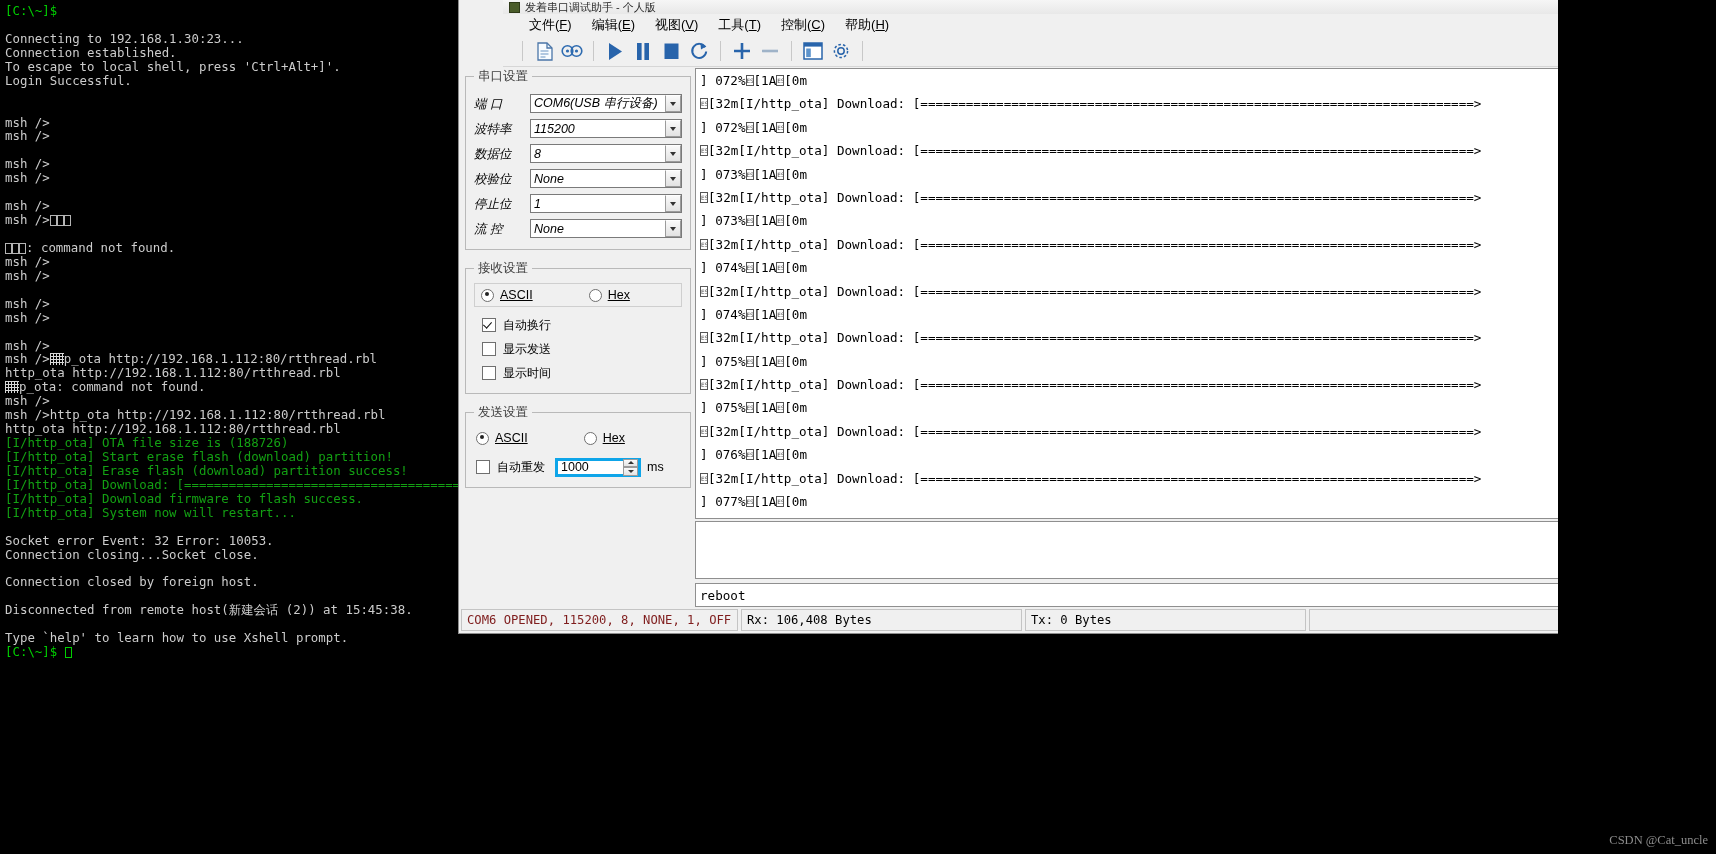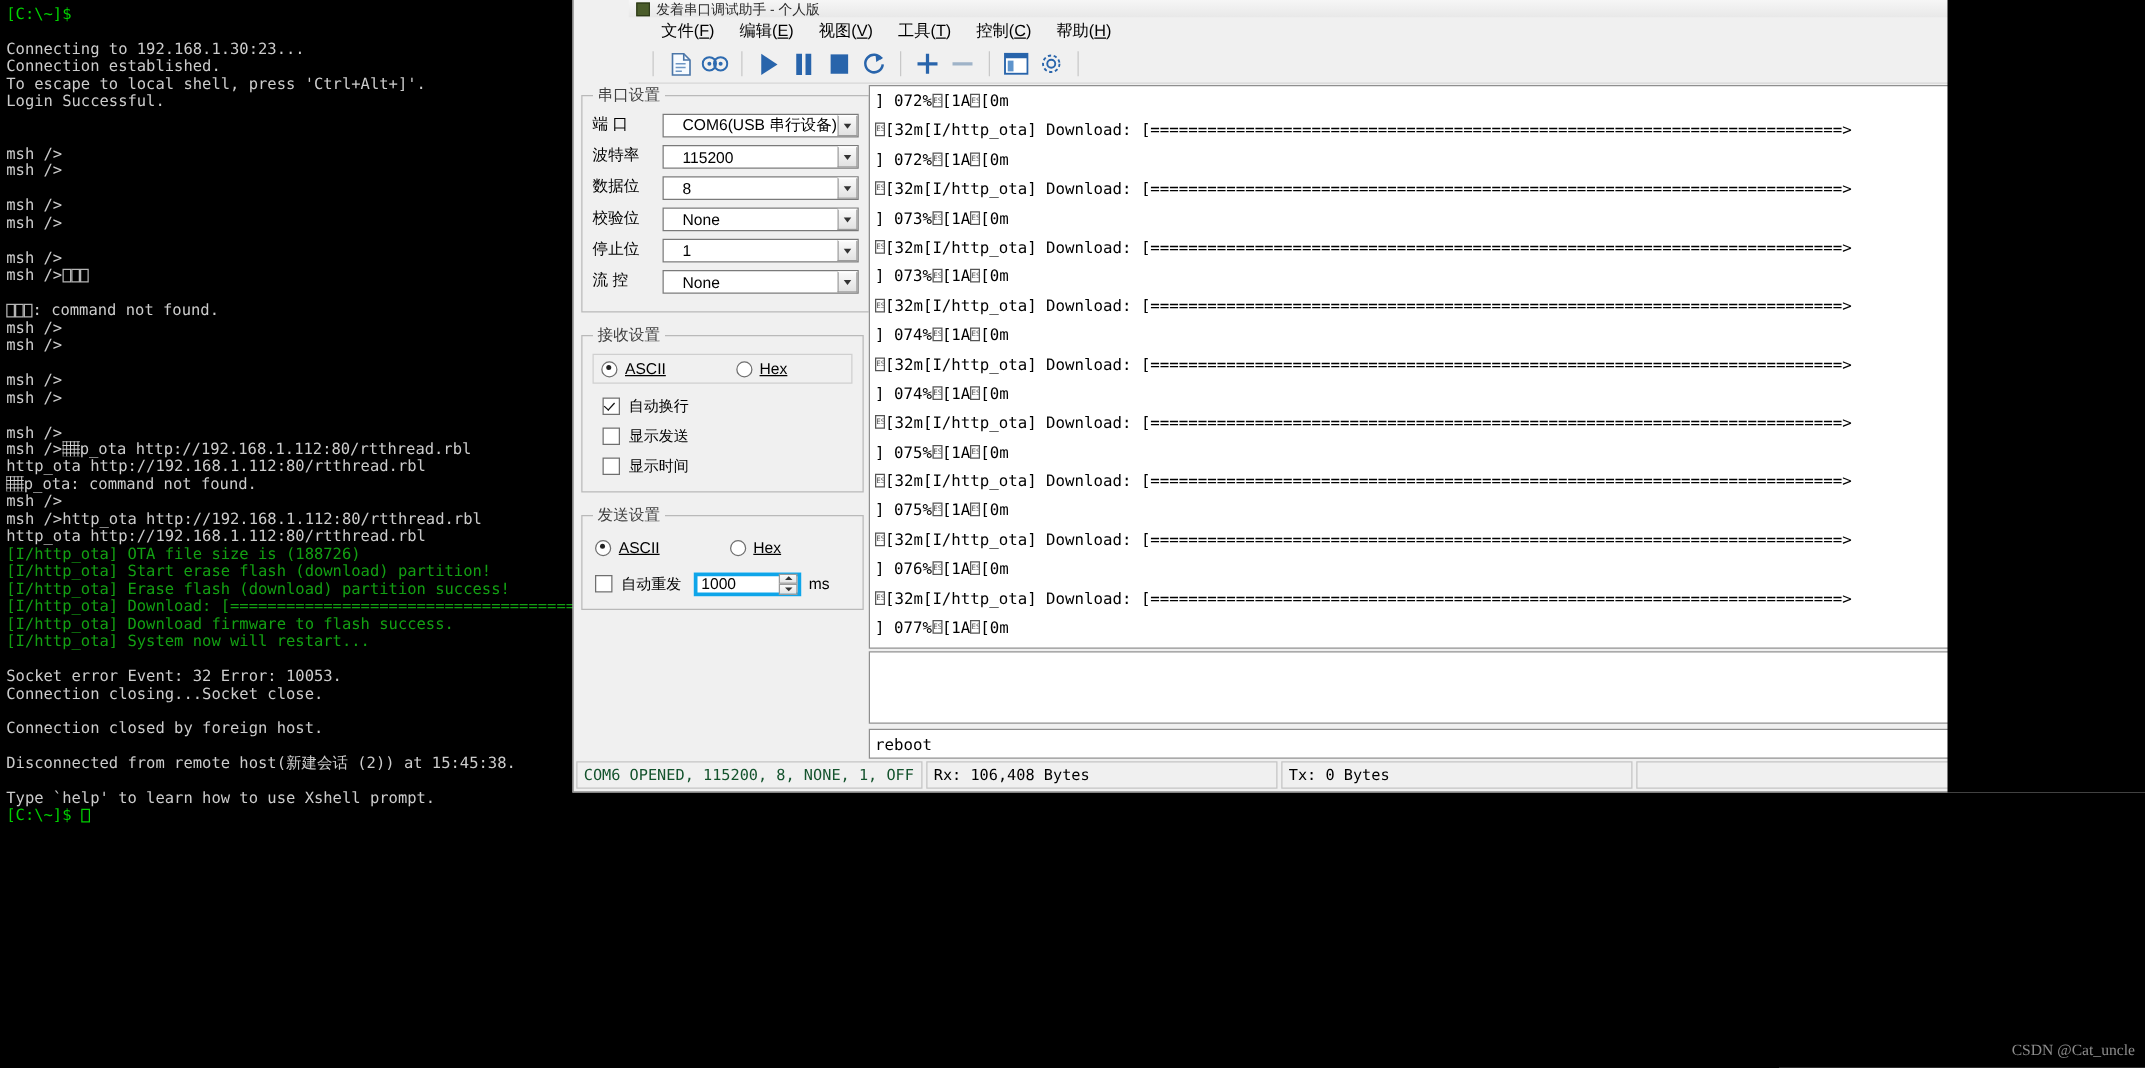--- a/index.html
+++ b/index.html
@@ -142,23 +142,24 @@
     padding: 6px 8px 8px 8px;
     background: #f0f0f0;
   }
   fieldset.grp legend {
     font-size: 12.5px;
     padding: 0 4px;
     color: #404040;
   }
   .row {
     display: flex;
-    align-items: flex-start;
+    align-items: flex-end;
     height: 22px;
     margin-bottom: 3px;
+    font-style: italic;
   }
   .row .lbl {
     width: 56px;
     font-size: 12.5px;
     white-space: nowrap;
   }
   .combo {
     flex: 1;
     height: 19px;
     background: #fff;
@@ -168,21 +169,20 @@
     position: relative;
     box-sizing: border-box;
   }
   .combo .val {
     padding-left: 3px;
     font-size: 12.5px;
     color: #000;
     white-space: nowrap;
     overflow: hidden;
     flex: 1;
-    margin-left: 12px;
   }
   .combo .arrowbtn {
     width: 16px; height: 17px;
     background: linear-gradient(#fafafa, #e2e2e2);
     border: 1px solid #9b9b9b;
     border-top-color: #fff;
     margin-right: 0px;
     display: flex;
     align-items: center;
     justify-content: center;
@@ -354,21 +354,21 @@
   }
   #statusbar .cell {
     border: 1px solid #c4c4c4;
     background: #f0f0f0;
     display: flex;
     align-items: center;
     padding-left: 5px;
     margin-right: 3px;
     box-sizing: border-box;
   }
-  #statusbar .cell.s1 { width: 277px; color: #14532d; }
+  #statusbar .cell.s1 { width: 277px; color: #7f1d1d; }
   #statusbar .cell.s2 { width: 281px; }
   #statusbar .cell.s3 { width: 281px; }
   #statusbar .cell.s4 { flex: 1; }
 
   
   #rightstrip {
     position: absolute;
     left: 1558px; top: 0px;
     width: 158px; height: 634px;
     background: #000;

